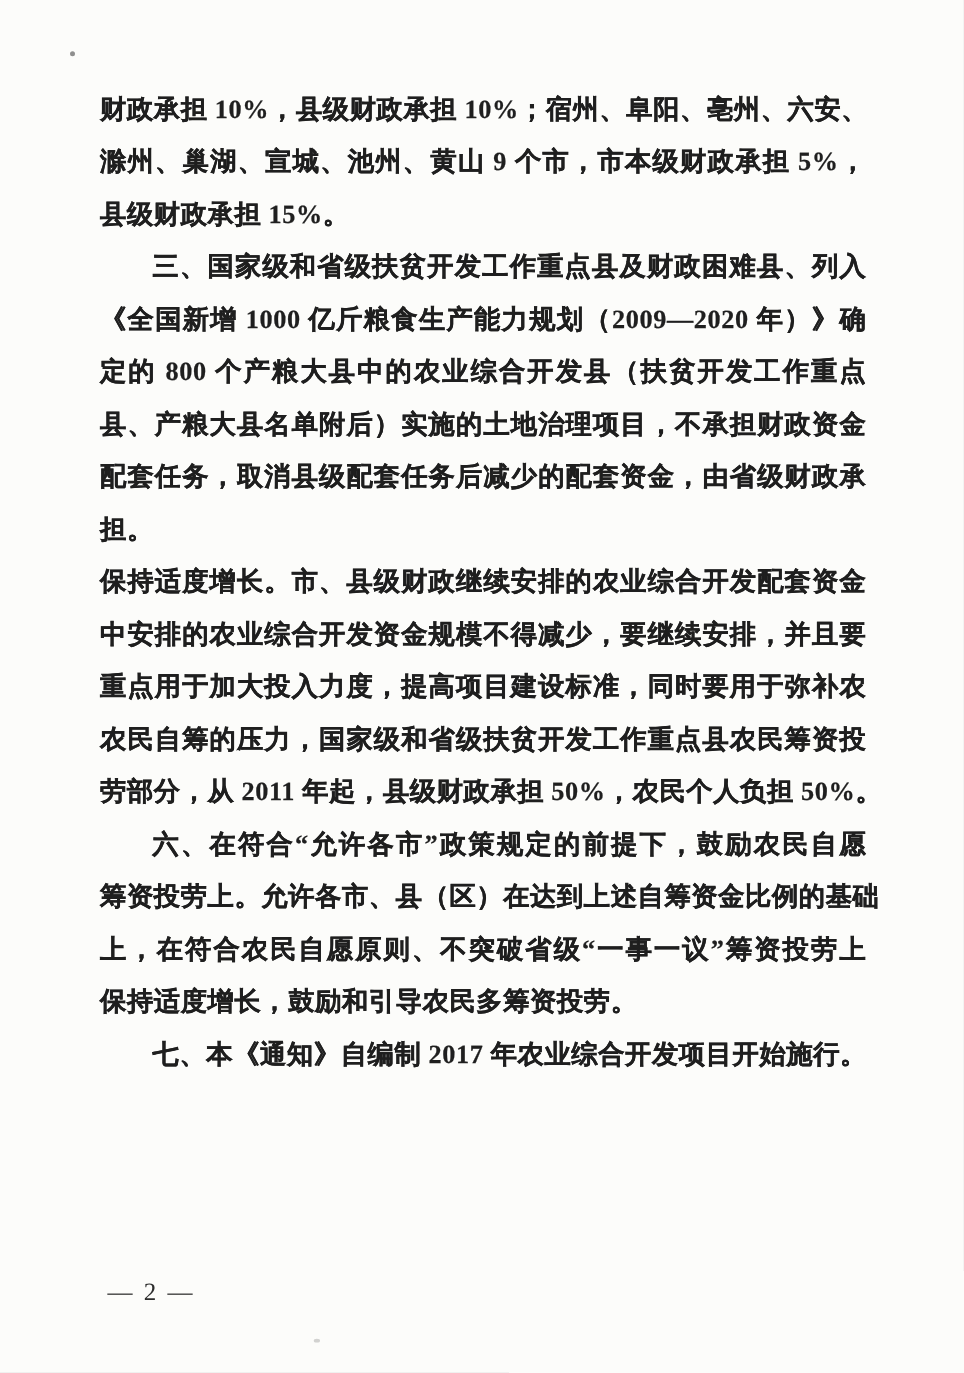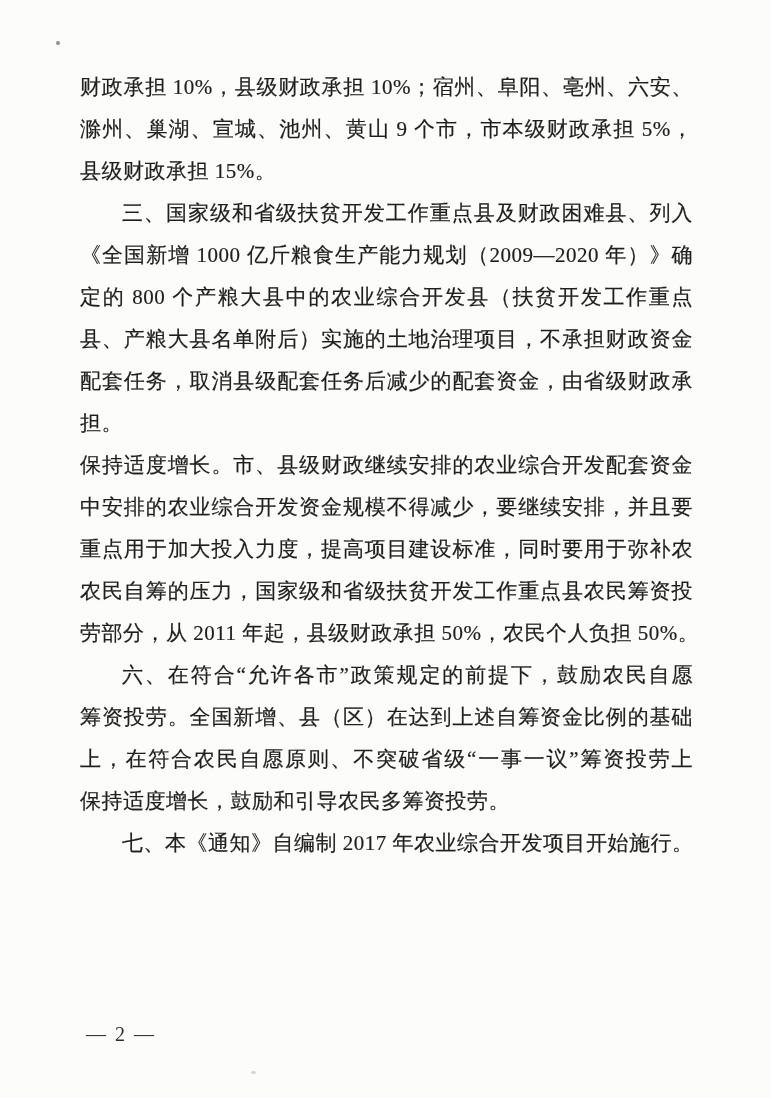--- a/index.html
+++ b/index.html
@@ -28,20 +28,21 @@
     width: 613px;
   }
   .line {
     height: 42px;
     line-height: 42px;
     font-size: 21px;
     letter-spacing: 0.5px;
     white-space: nowrap;
     text-align: justify;
     text-align-last: justify;
+    font-weight: bold;
     -webkit-text-stroke: 0.2px var(--ink);
   }
   .line.last {
     text-align-last: left;
   }
   .line.indent {
     text-indent: 2em;
   }
   .page-footer {
     position: absolute;
@@ -78,21 +79,21 @@
       <div class="line">定的 800 个产粮大县中的农业综合开发县（扶贫开发工作重点</div>
       <div class="line">县、产粮大县名单附后）实施的土地治理项目，不承担财政资金</div>
       <div class="line">配套任务，取消县级配套任务后减少的配套资金，由省级财政承</div>
       <div class="line last">担。</div>
       <div class="line">保持适度增长。市、县级财政继续安排的农业综合开发配套资金</div>
       <div class="line">中安排的农业综合开发资金规模不得减少，要继续安排，并且要</div>
       <div class="line">重点用于加大投入力度，提高项目建设标准，同时要用于弥补农</div>
       <div class="line">农民自筹的压力，国家级和省级扶贫开发工作重点县农民筹资投</div>
       <div class="line last">劳部分，从 2011 年起，县级财政承担 50%，农民个人负担 50%。</div>
       <div class="line indent">六、在符合“允许各市”政策规定的前提下，鼓励农民自愿</div>
-      <div class="line">筹资投劳。全国新增、县（区）在达到上述自筹资金比例的基础</div>
+      <div class="line">筹资投劳上。允许各市、县（区）在达到上述自筹资金比例的基础</div>
       <div class="line">上，在符合农民自愿原则、不突破省级“一事一议”筹资投劳上</div>
       <div class="line last">保持适度增长，鼓励和引导农民多筹资投劳。</div>
       <div class="line last indent">七、本《通知》自编制 2017 年农业综合开发项目开始施行。</div>
     </div>
 
   <div class="page-footer">
     <span class="page-number">— 2 —</span>
   </div>
 </div>
 

